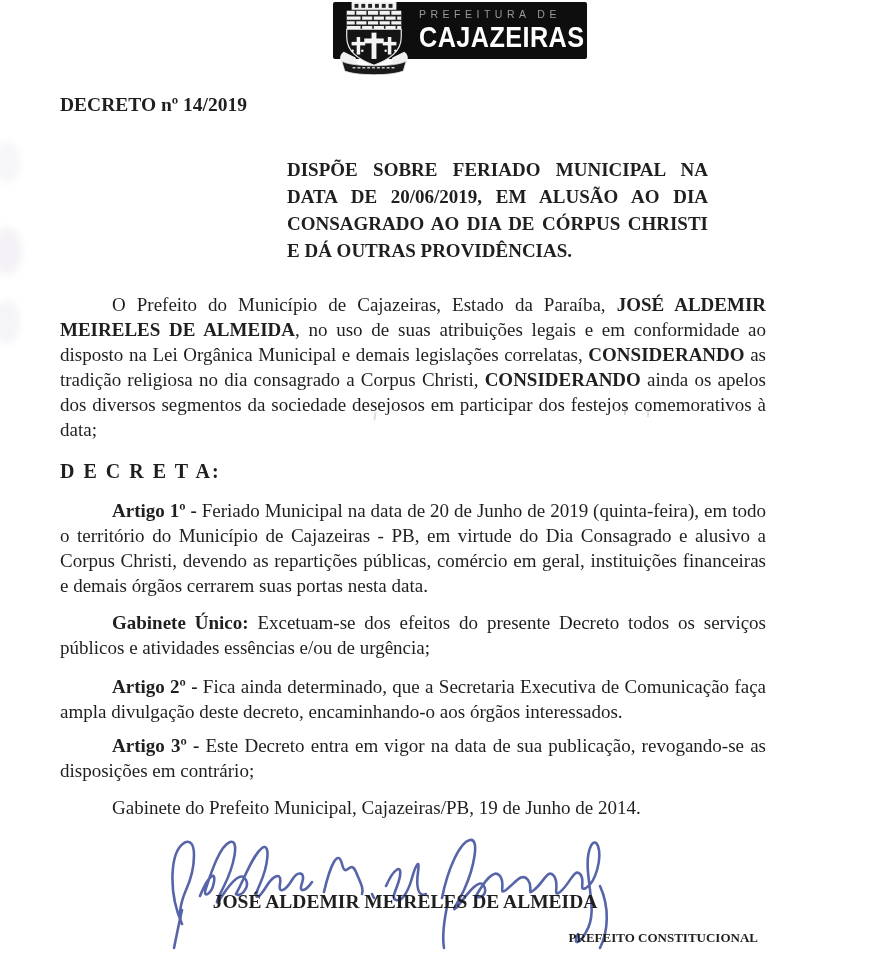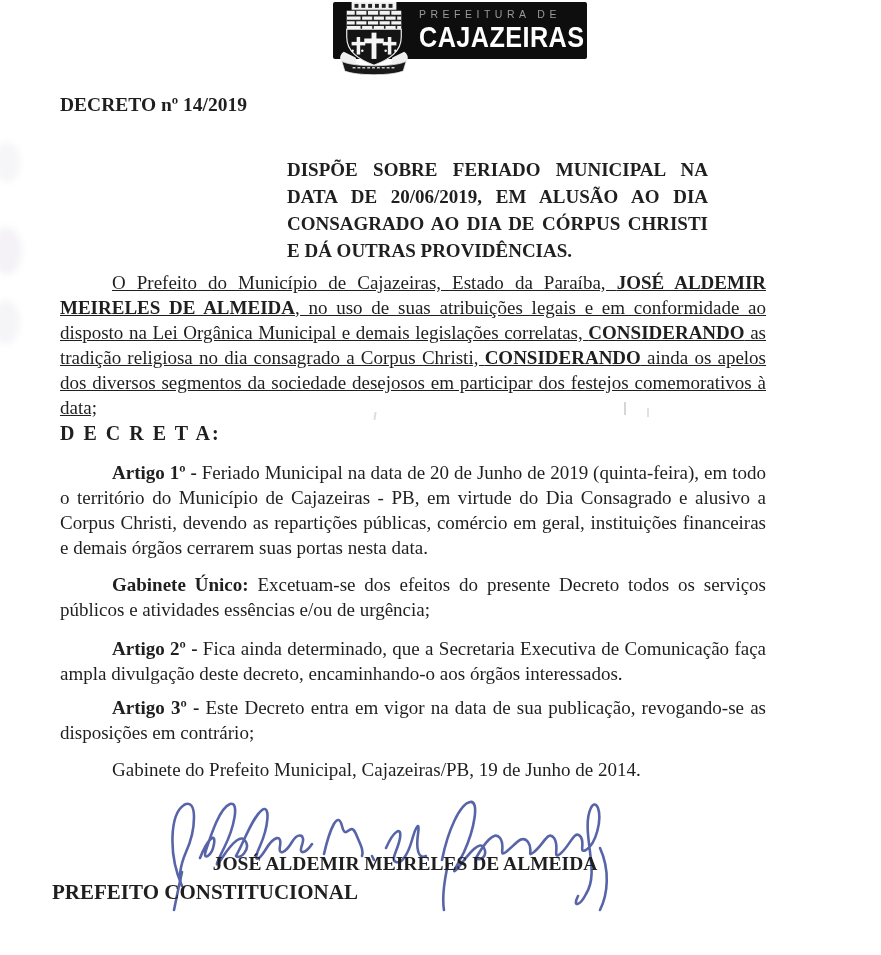--- a/index.html
+++ b/index.html
@@ -47,43 +47,43 @@
   .summary{
     margin:40px 0 0 227px;width:421px;
     font-size:19px;font-weight:700;line-height:27px;
     text-align:justify;text-align-last:left;
   }
   .para{
     margin:0;font-size:19px;line-height:25px;
     text-align:justify;text-align-last:left;text-indent:52px;
   }
   .para .b{font-weight:700;}
-  .preamble{margin-top:6px;text-decoration:underline;}
+  .preamble{margin-top:28px;}
   .decreta{
-    margin:2px 0 0 0;
+    margin:18px 0 0 0;
     font-size:20px;font-weight:700;letter-spacing:2px;
   }
   .artigo-1{margin-top:15px;}
   .paragrafo-unico{margin-top:12px;}
   .artigo-2{margin-top:14px;}
   .artigo-3{margin-top:9px;}
   .closing{
     margin:12px 0 0 0;font-size:19px;line-height:25px;text-indent:52px;
   }
 
   
   .sig-block{position:relative;margin-top:8px;height:119px;}
   .sig-ink{position:absolute;left:92px;top:4px;width:470px;height:118px;}
   .sig-name{
     padding-top:63px;text-align:center;
     font-size:19.5px;font-weight:700;transform:translateX(-8px);
   }
   .sig-role{
-    margin-top:5px;text-align:left;
-    font-size:21px;font-weight:700;transform:translateX(-8px);
+    margin-top:17px;text-align:right;
+    font-size:13px;font-weight:700;transform:translateX(-8px);
   }
 
   
   .smudge{position:absolute;filter:blur(3px);border-radius:50%;}
   .smudge-1{left:-6px;top:140px;width:26px;height:40px;background:rgba(130,110,150,0.07);}
   .smudge-2{left:-8px;top:225px;width:30px;height:48px;background:rgba(130,110,150,0.09);}
   .smudge-3{left:-8px;top:298px;width:28px;height:44px;background:rgba(130,110,150,0.08);}
   .speck{position:absolute;background:rgba(40,40,40,0.35);}
   .speck-1{left:624px;top:400px;width:2px;height:13px;opacity:.55;}
   .speck-2{left:647px;top:406px;width:2px;height:9px;opacity:.4;}

